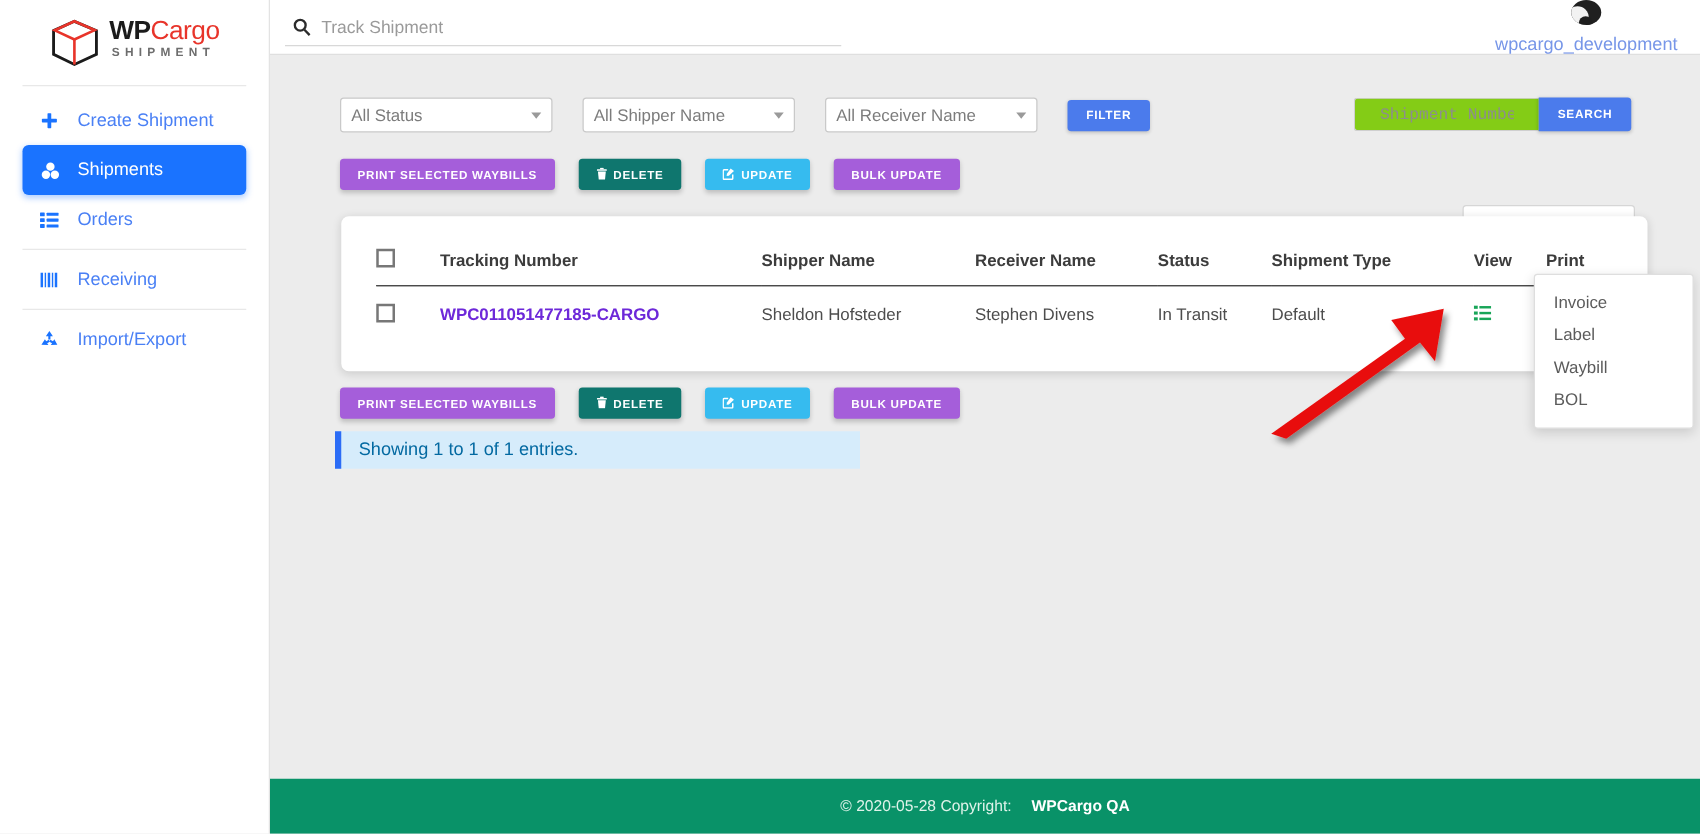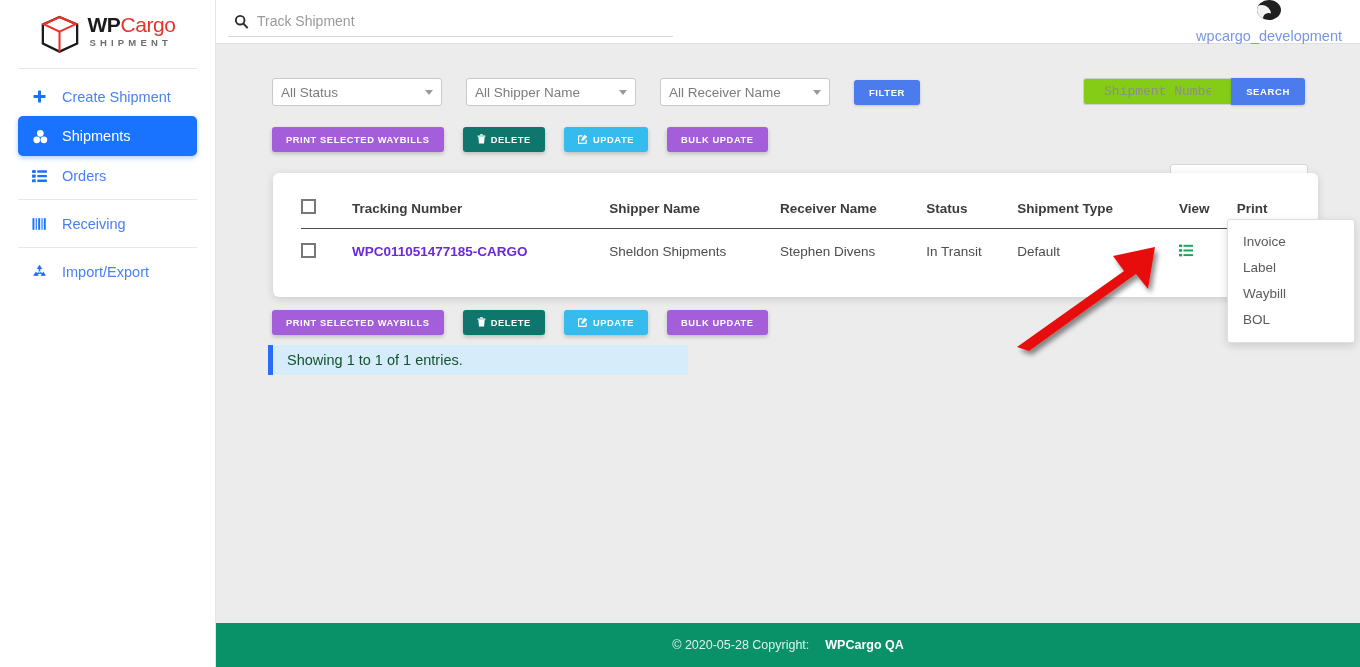--- a/index.html
+++ b/index.html
@@ -245,21 +245,21 @@
   }
 
   
   .action-row2 { position: absolute; left: 0; top: 266px; display: flex; padding-left: 56px; }
   .showing {
     position: absolute; left: 52px; top: 301px;
     width: 420px; height: 30px;
     background: #d6ecfb; border-left: 5px solid #2b6cf6;
     display: flex; align-items: center;
     padding-left: 14px;
-    font-size: 14.5px; color: #14532d;
+    font-size: 14.5px; color: #0369a1;
   }
 
   
   .arrow-layer {
     position: absolute; left: 0; top: 0;
     width: 1360px; height: 667px;
     pointer-events: none; z-index: 30;
   }
 
   
@@ -450,21 +450,21 @@
           </tr>
         </thead>
         <tbody>
           <tr>
             <td>
               <span class="chkbox"></span>
             </td>
             <td>
               <a class="track-link" href="#">WPC011051477185-CARGO</a>
             </td>
-            <td>Sheldon Shipments</td>
+            <td>Sheldon Hofsteder</td>
             <td>Stephen Divens</td>
             <td>In Transit</td>
             <td>Default</td>
             <td>
               <span class="view-ico">
                 <svg width="14" height="13" viewBox="0 0 15 14" fill="currentColor">
                   <rect x="0" y="0.6" width="3.4" height="2.7"></rect>
                   <rect x="4.8" y="0.9" width="10.2" height="2.1"></rect>
                   <rect x="0" y="5.6" width="3.4" height="2.7"></rect>
                   <rect x="4.8" y="5.9" width="10.2" height="2.1"></rect>

